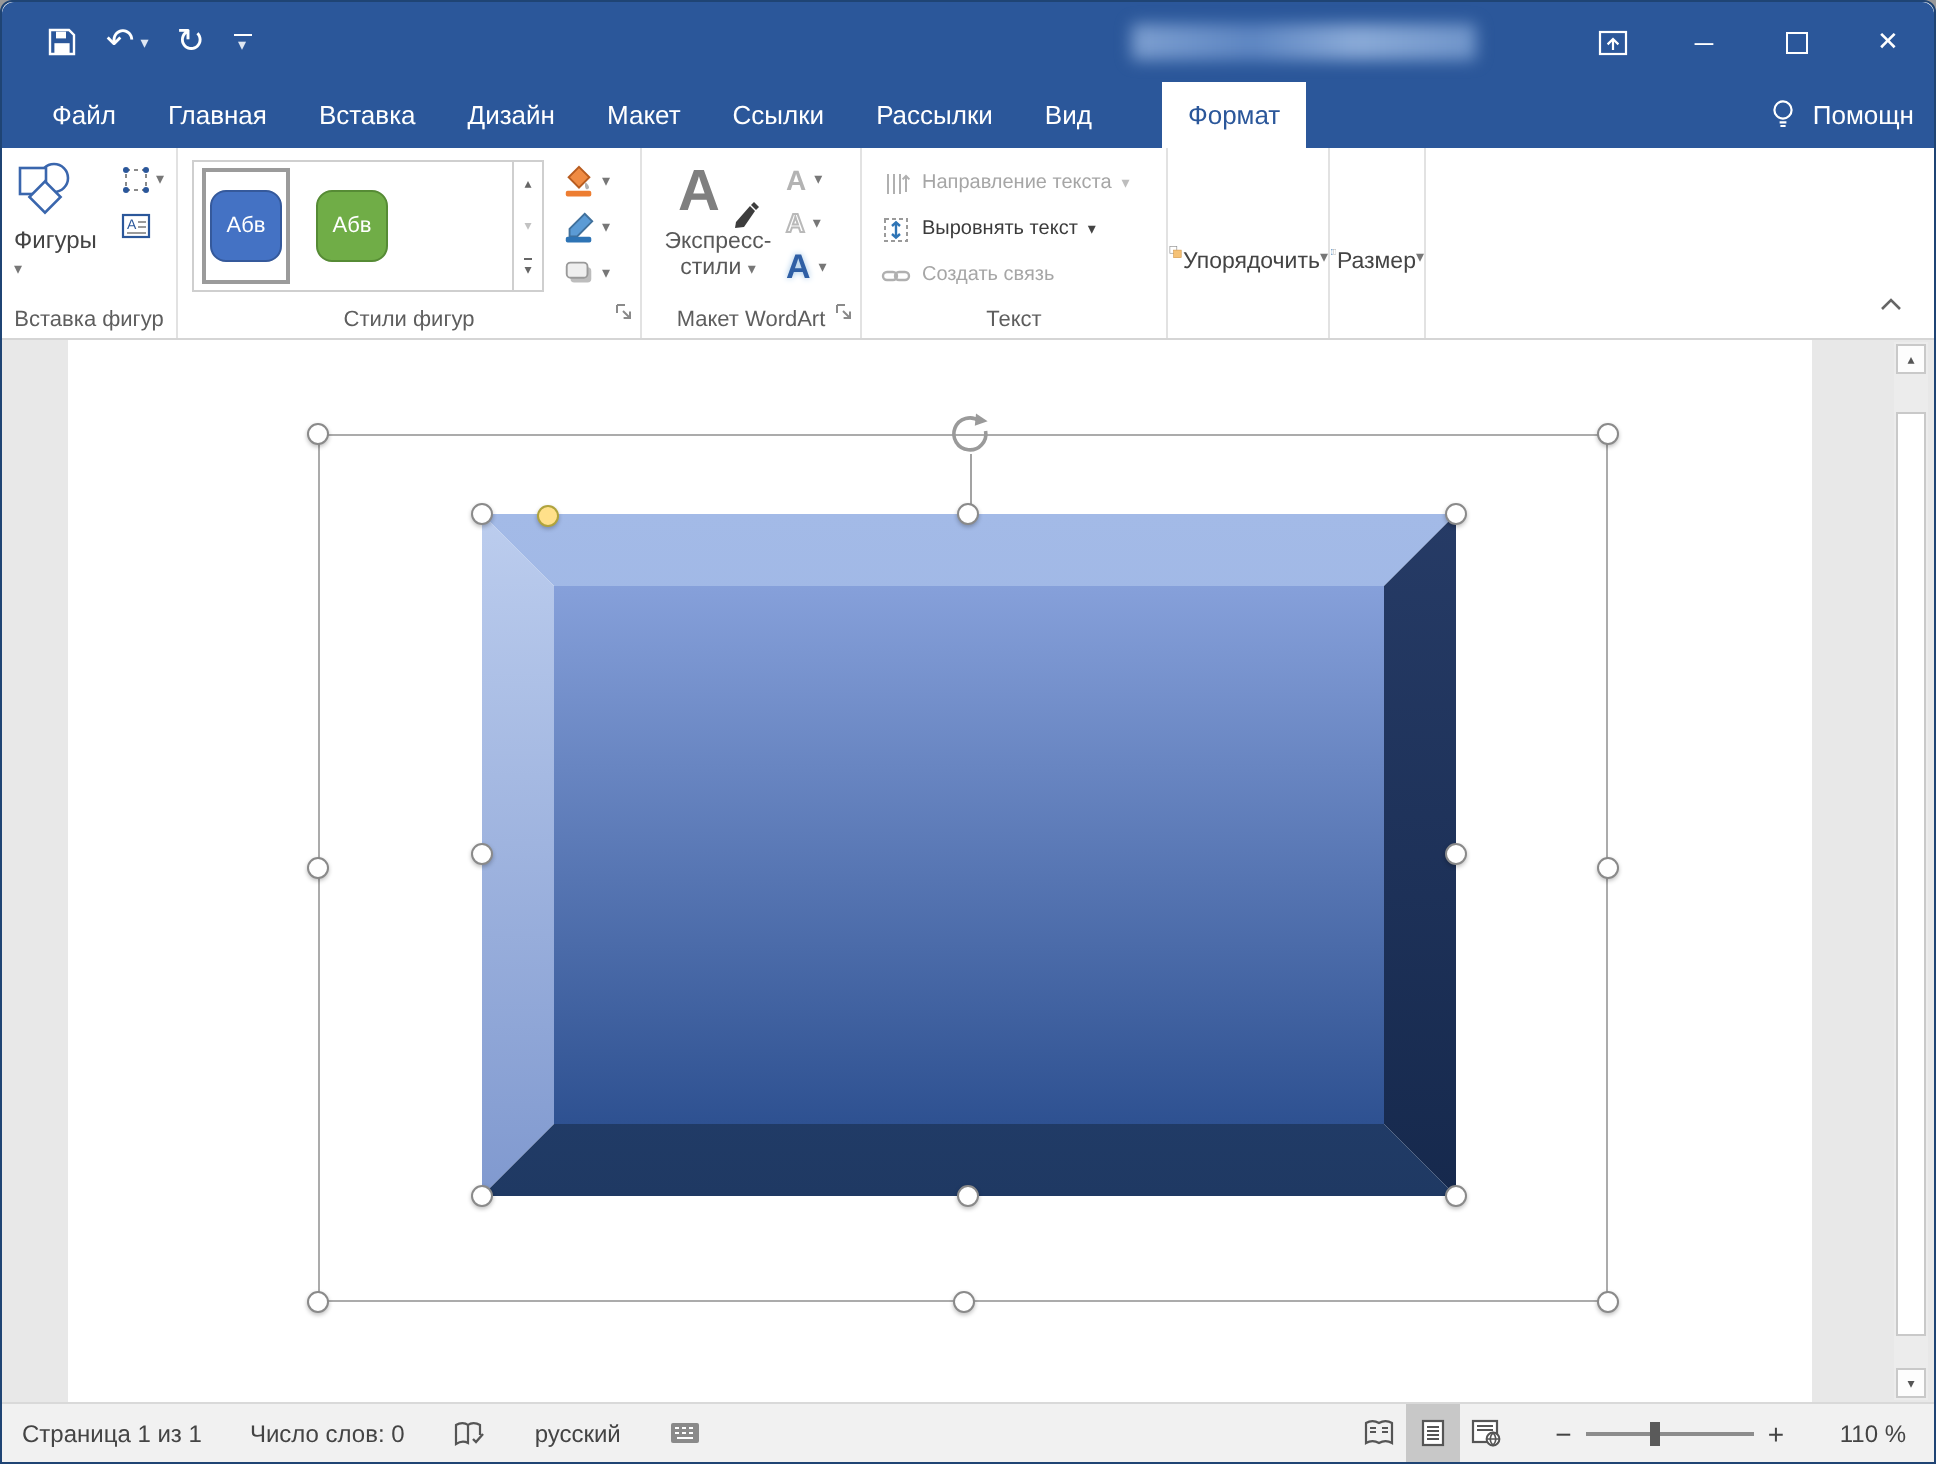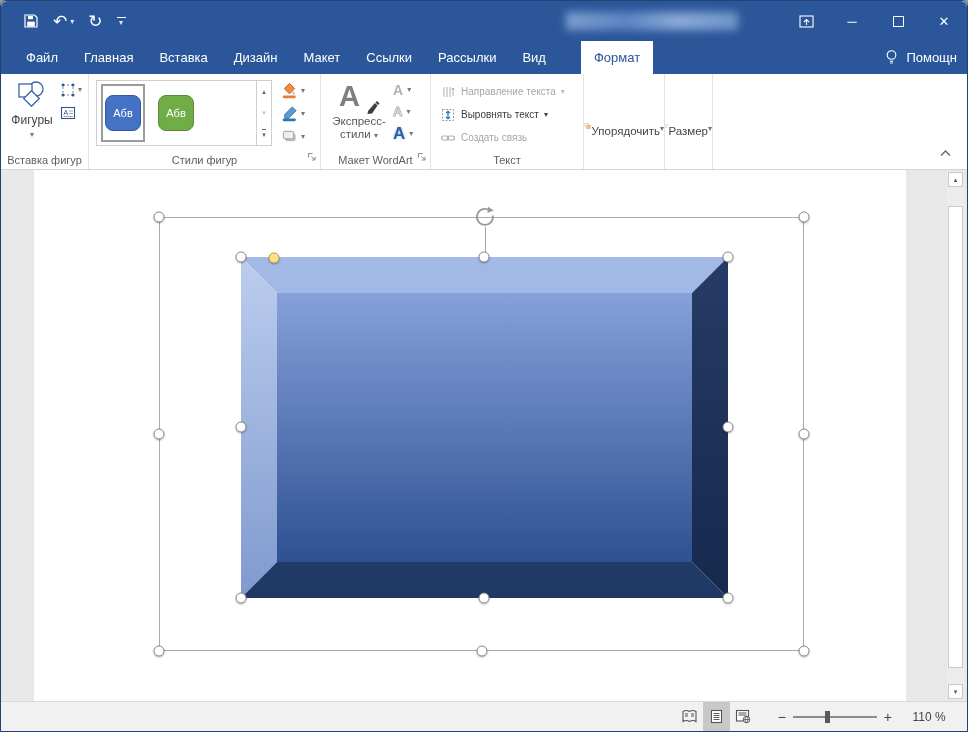--- a/index.html
+++ b/index.html
@@ -40,21 +40,21 @@
     border-bottom:1px solid #d5d5d5; display:flex; }
   .rgroup { position:relative; height:100%; border-right:1px solid #e2e2e2; flex:none; }
   .rcaption { position:absolute; bottom:3px; left:0; width:100%; text-align:center;
     font-size:11px; color:#5e5e5e; white-space:nowrap; }
   .launcher { position:absolute; right:3px; bottom:3px; }
   .rfill { flex:1; border-right:none; position:relative; }
   .collapse-btn { position:absolute; right:16px; bottom:8px; }
   .caret-s { font-size:8px; color:#777; line-height:8px; }
   
   .g1 { width:88px; display:flex; padding:6px 4px 0 6px; }
-  .big-btn { display:flex; flex-direction:column; align-items:center; }
+  .big-btn { display:flex; flex-direction:column; align-items:flex-start; }
   .g1-left { width:50px; }
   .g1-left .lbl { font-size:12px; color:#444; margin-top:3px; }
   .g1-left .caret-s { margin-top:4px; }
   .g1-right { display:flex; flex-direction:column; gap:7px; margin-left:3px; margin-top:2px; }
   .mini-btn { display:flex; align-items:center; gap:2px; }
   
   .g2 { width:232px; display:flex; padding:6px 4px 0 7px; }
   .gallery { width:176px; height:66px; border:1px solid #cfcfcf; display:flex; background:#fff; }
   .g-items { flex:1; display:flex; align-items:center; padding-left:4px; gap:9px; }
   .g-item { width:44px; height:58px; display:flex; align-items:center; justify-content:center; }
@@ -119,21 +119,21 @@
   .st-left { display:flex; align-items:center; padding-left:10px; }
   .st-item { margin-right:24px; white-space:nowrap; }
   .st-icon { margin-right:24px; display:flex; align-items:center; }
   .st-right { position:absolute; right:0; top:0; height:29px; display:flex; align-items:center; padding-right:14px; }
   .view-btn { width:27px; height:29px; display:flex; align-items:center; justify-content:center; }
   .view-btn.active { background:#c8c8c8; }
   .zoom-ctl { display:flex; align-items:center; margin-left:14px; }
   .zoom-ctl .sign { font-size:14px; color:#444; padding:0 7px; }
   .track { position:relative; width:84px; height:2px; background:#8c8c8c; }
   .track .thumbz { position:absolute; left:38%; top:-5px; width:5px; height:12px; background:#5a5a5a; }
-  .zoom-val { width:48px; text-align:center; margin-left:6px; }
+  .zoom-val { width:48px; text-align:right; margin-left:6px; }
 </style>
 </head>
 <body>
 
 <div class="app">
 
   <div class="titlebar">
     <div class="qat">
       <span class="qbtn">
         <svg width="16" height="16" viewBox="0 0 16 16">
@@ -411,20 +411,37 @@
     <span class="hnd yellow" style="left:273px;top:88px"></span>
 
     <div class="vscroll">
       <span class="sbtn" style="top:1px">▴</span>
       <span class="sthumb"></span>
       <span class="sbtn" style="bottom:1px">▾</span>
     </div>
   </div>
 
   <div class="statusbar">
+    <div class="st-left">
+      <span class="st-item">Страница 1 из 1</span>
+      <span class="st-item">Число слов: 0</span>
+      <span class="st-icon">
+        <svg width="17" height="16" viewBox="0 0 17 16">
+          <path d="M2 3.5C4 2.2 6.5 2.2 8 3.5v9C6.5 11.7 4 11.7 2 13zM8 3.5C9.5 2.2 12 2.2 14 3.5v5" fill="none" stroke="#555" stroke-width="1.1"></path>
+          <path d="M10.5 10.5 12 12l3.5-4" fill="none" stroke="#555" stroke-width="1.2"></path>
+        </svg>
+      </span>
+      <span class="st-item">русский</span>
+      <span class="st-icon">
+        <svg width="17" height="15" viewBox="0 0 17 15">
+          <rect x="1.5" y="2.5" width="14" height="10" rx="1" fill="#8a8a8a"></rect>
+          <path d="M3.5 5h2M7 5h2M10.5 5h2M3.5 7.5h2M7 7.5h2M10.5 7.5h2M4.5 10h8" stroke="#fff" stroke-width="1"></path>
+        </svg>
+      </span>
+    </div>
     <div class="st-right">
       <span class="view-btn">
         <svg width="17" height="15" viewBox="0 0 17 15">
           <path d="M2 2.5C4 1.3 6.5 1.3 8.5 2.5 10.5 1.3 13 1.3 15 2.5v10C13 11.3 10.5 11.3 8.5 12.5 6.5 11.3 4 11.3 2 12.5z" fill="none" stroke="#555" stroke-width="1.1"></path>
           <path d="M4 5h3M4 7h3M10 5h3M10 7h3" stroke="#555"></path>
         </svg>
       </span>
       <span class="view-btn active">
         <svg width="15" height="15" viewBox="0 0 15 15">
           <rect x="2.5" y="1.5" width="10" height="12" fill="#fff" stroke="#555" stroke-width="1.1"></rect>

